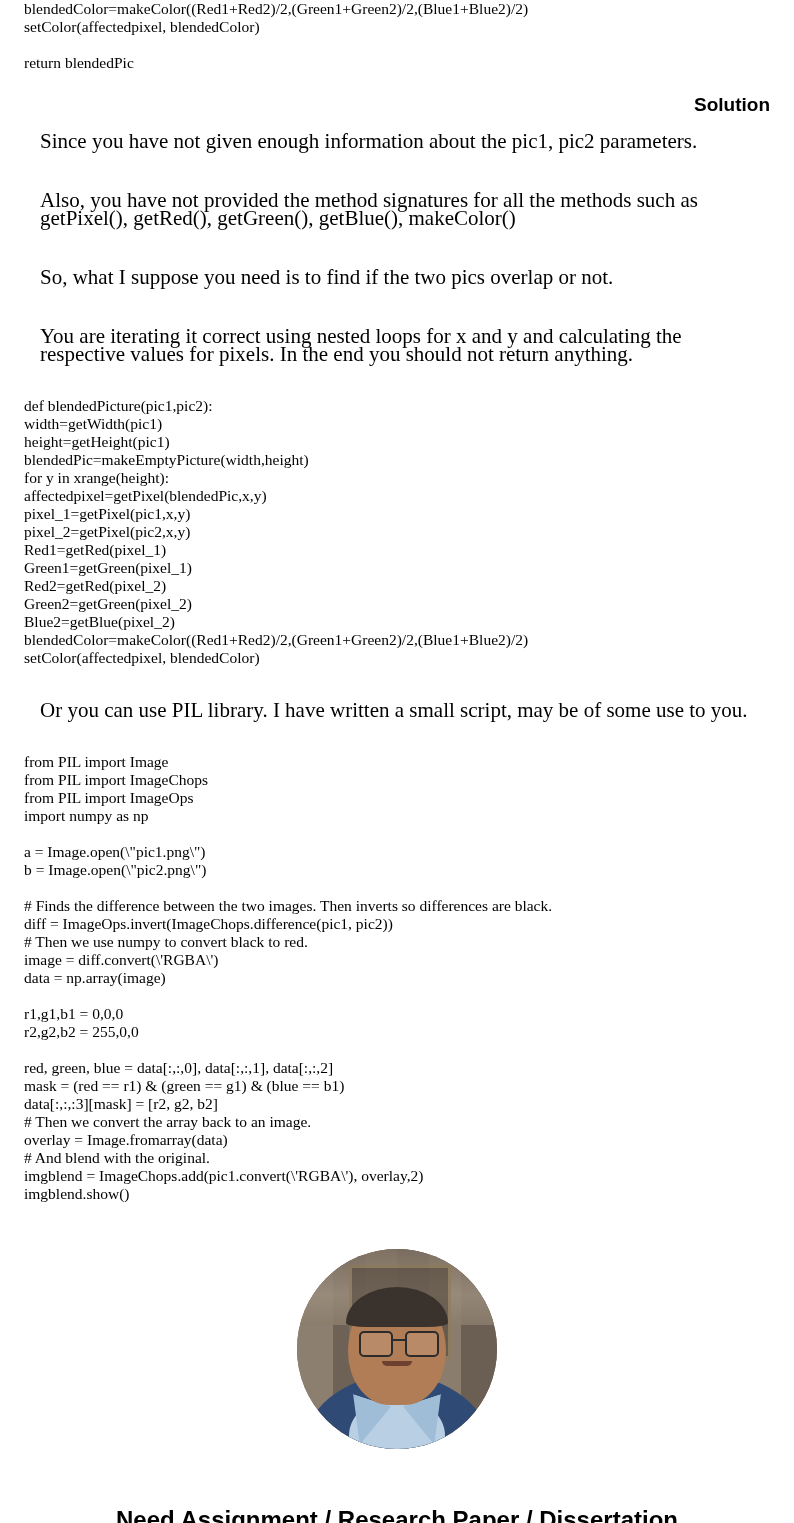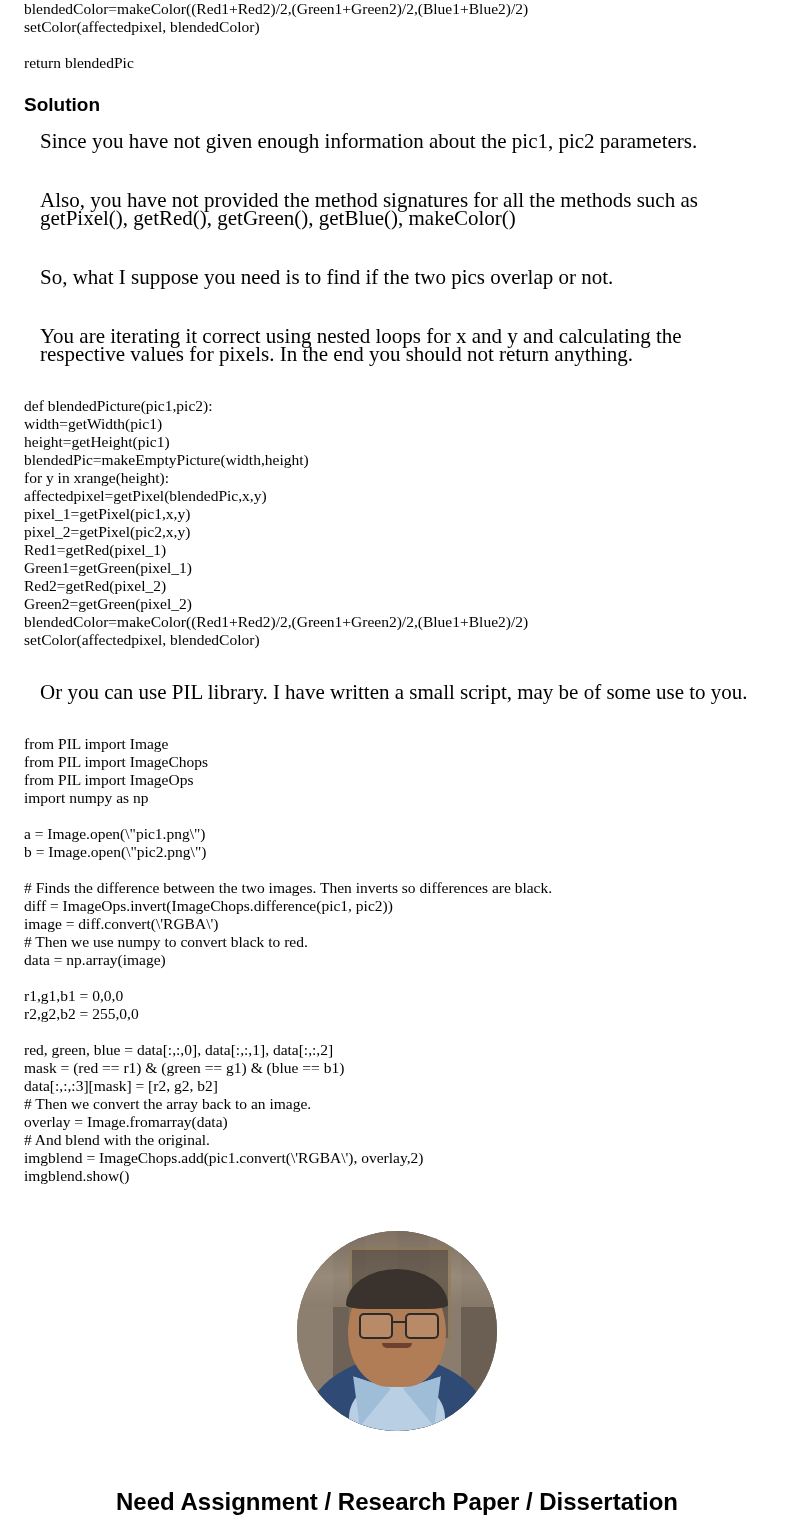--- a/index.html
+++ b/index.html
@@ -28,20 +28,21 @@
   }
   .gap-sm {
     height: 9px;
   }
   h2.section-title {
     font-family: "Liberation Sans", sans-serif;
     font-size: 19px;
     font-weight: bold;
     margin: 22px 0 14px 0;
     line-height: 22px;
+    text-align: right;
   }
   .para {
     font-size: 21px;
     line-height: 18px;
     margin: 16px;
   }
   .block {
     margin: 0;
   }
   .avatar-wrap {
@@ -234,20 +235,21 @@
     <div class="line">height=getHeight(pic1)</div>
     <div class="line">blendedPic=makeEmptyPicture(width,height)</div>
     <div class="line">for y in xrange(height):</div>
     <div class="line">affectedpixel=getPixel(blendedPic,x,y)</div>
     <div class="line">pixel_1=getPixel(pic1,x,y)</div>
     <div class="line">pixel_2=getPixel(pic2,x,y)</div>
     <div class="line">Red1=getRed(pixel_1)</div>
     <div class="line">Green1=getGreen(pixel_1)</div>
     <div class="line">Red2=getRed(pixel_2)</div>
     <div class="line">Green2=getGreen(pixel_2)</div>
+    <div class="line">Blue2=getBlue(pixel_2)</div>
     <div class="line">blendedColor=makeColor((Red1+Red2)/2,(Green1+Green2)/2,(Blue1+Blue2)/2)</div>
     <div class="line">setColor(affectedpixel, blendedColor)</div>
   </div>
 
   <div class="gap"></div>
 
   <p class="para">Or you can use PIL library. I have written a small script, may be of some use to you.</p>
 
   <div class="gap"></div>
 
@@ -263,22 +265,22 @@
   <div class="block">
     <div class="line">a = Image.open(\"pic1.png\")</div>
     <div class="line">b = Image.open(\"pic2.png\")</div>
   </div>
 
   <div class="gap"></div>
 
   <div class="block">
     <div class="line"># Finds the difference between the two images. Then inverts so differences are black.</div>
     <div class="line">diff = ImageOps.invert(ImageChops.difference(pic1, pic2))</div>
+    <div class="line"># Then we use numpy to convert black to red.</div>
     <div class="line">image = diff.convert(\'RGBA\')</div>
-    <div class="line"># Then we use numpy to convert black to red.</div>
     <div class="line">data = np.array(image)</div>
   </div>
 
   <div class="gap"></div>
 
   <div class="block">
     <div class="line">r1,g1,b1 = 0,0,0</div>
     <div class="line">r2,g2,b2 = 255,0,0</div>
   </div>
 

